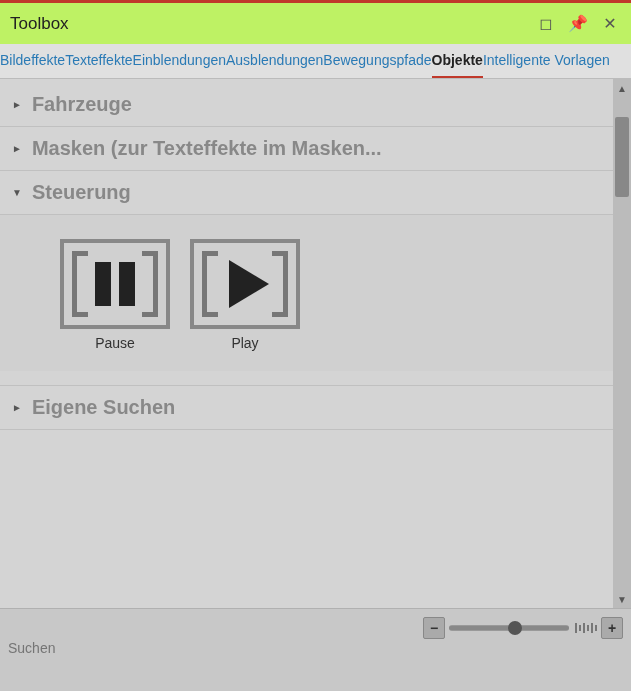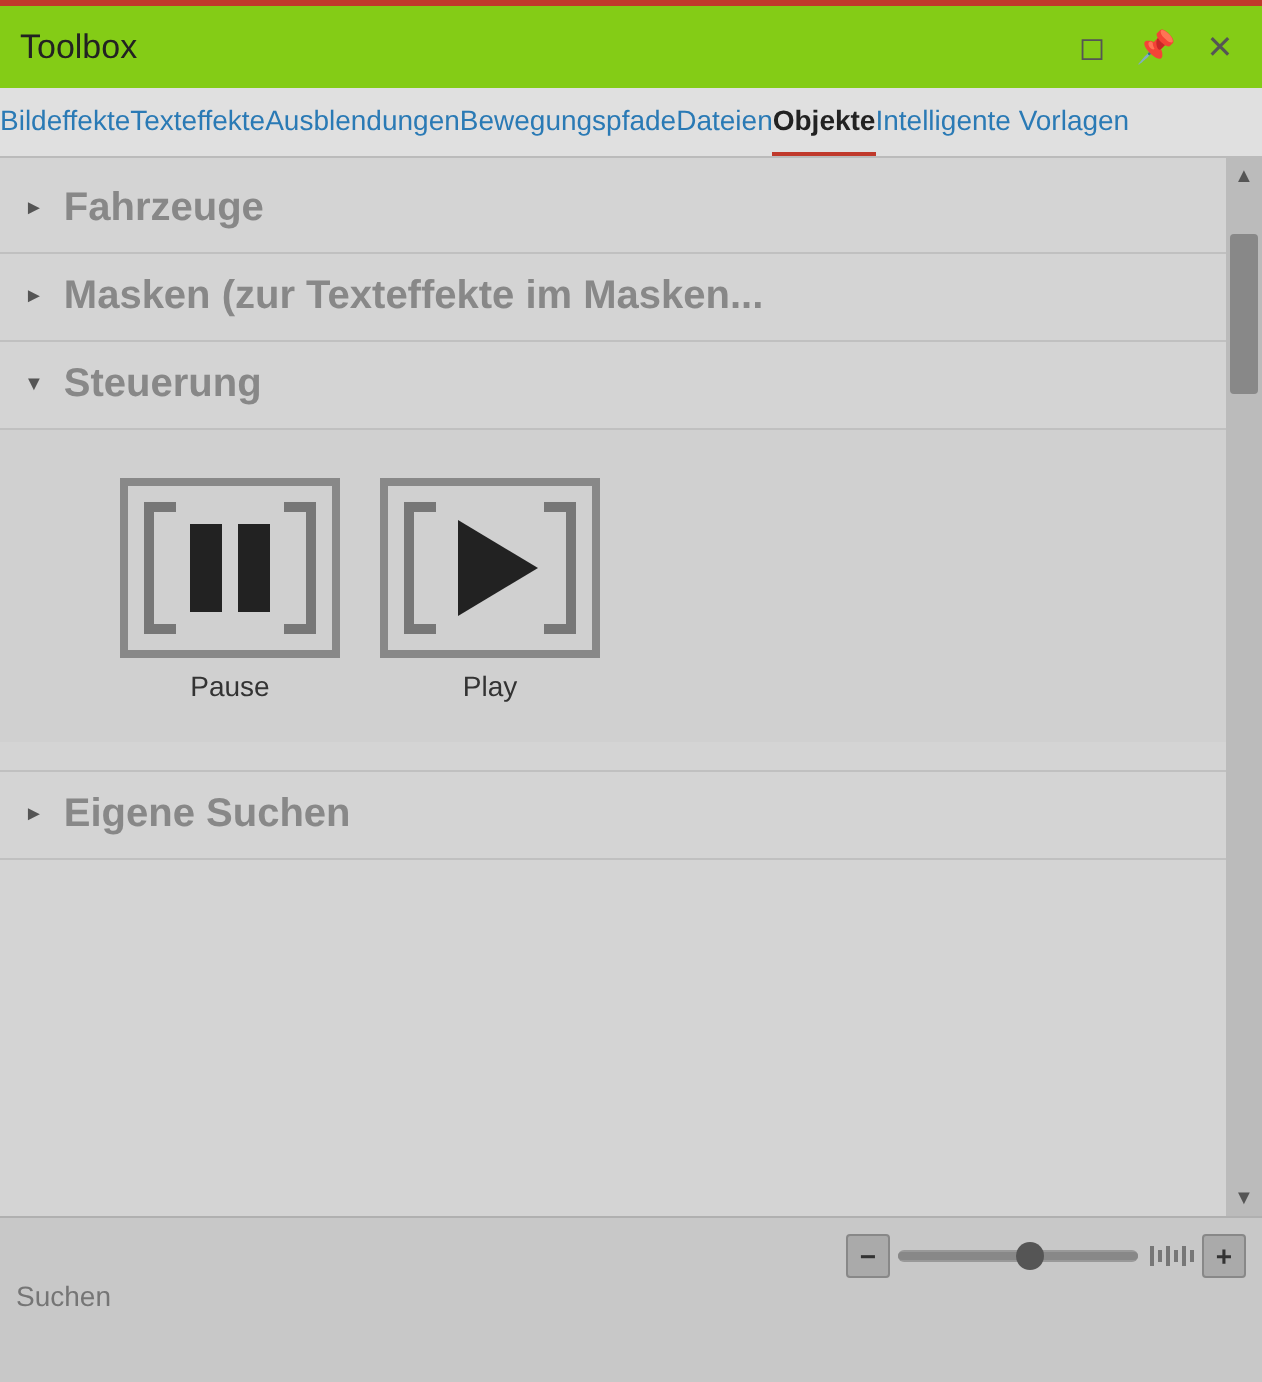--- a/index.html
+++ b/index.html
@@ -7,21 +7,21 @@
       background: #c8c8c8;
       font-family: 'Segoe UI', Arial, sans-serif;
       font-size: 14px;
       width: 631px;
       height: 691px;
       overflow: hidden;
     }
 
     
     .title-bar {
-      background: #84cc16;
+      background: #bef264;
       border-top: 3px solid #c0392b;
       display: flex;
       align-items: center;
       padding: 6px 10px;
       height: 44px;
     }
     .title-text {
       flex: 1;
       font-size: 17px;
       color: #222;
@@ -289,23 +289,23 @@
   <div class="title-controls">
     <span class="title-btn" title="Restore">◻</span>
     <span class="title-btn" title="Pin">📌</span>
     <span class="title-btn" title="Close">✕</span>
   </div>
 </div>
 
 <div class="tab-bar">
   <div class="tab">Bildeffekte</div>
   <div class="tab">Texteffekte</div>
+  <div class="tab">Einblendungen</div>
   <div class="tab">Ausblendungen</div>
   <div class="tab">Bewegungspfade</div>
-  <div class="tab">Dateien</div>
   <div class="tab active">Objekte</div>
   <div class="tab">Intelligente Vorlagen</div>
 </div>
 
 <div class="content-area">
   <div class="tree-panel">
 
     <div class="tree-item">
       <span class="arrow">►</span>
       <span class="label">Fahrzeuge</span>

